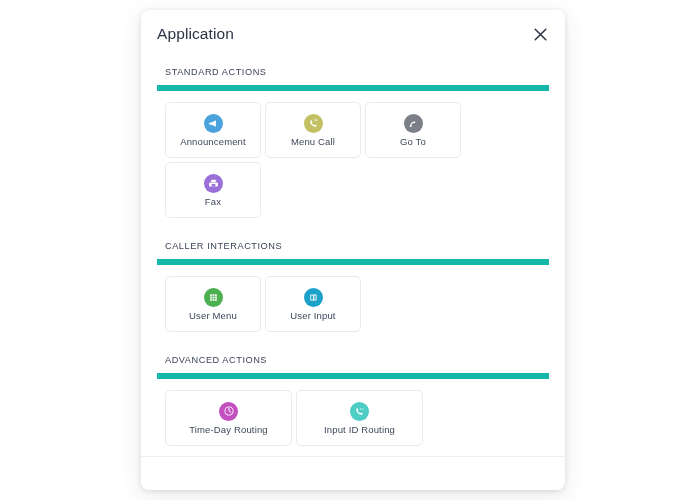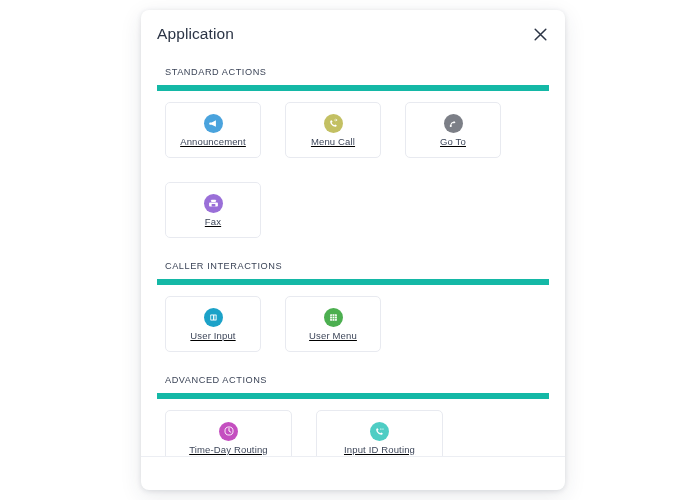--- a/index.html
+++ b/index.html
@@ -77,23 +77,22 @@
     font-size: 9.2px;
     letter-spacing: .55px;
     color: #3b4457;
     padding: 9px 0 8px 8px;
     border-bottom: 6px solid #14b8a6;
     text-transform: uppercase;
   }
   .section-cards {
     display: flex;
     flex-wrap: wrap;
-    gap: 24px;
+    gap: 4px;
     padding: 11px 0 0 8px;
-    text-decoration: underline;
   }
 
   .action-card {
     width: 96px;
     height: 56px;
     border: 1px solid #e8eaf0;
     border-radius: 5px;
     background: #ffffff;
     display: flex;
     flex-direction: column;
@@ -197,46 +196,46 @@
       </div>
     </div>
 
     <div class="sec-gap"></div>
 
     <div class="section">
       <div class="section-title">CALLER INTERACTIONS</div>
       <div class="section-cards">
 
         <div class="action-card">
-          <span class="card-icon" style="background:#1ca2c8">
-            <svg width="11" height="11" viewBox="0 0 16 16" aria-hidden="true">
-              <rect x="3.4" y="3.8" width="9.2" height="8.4" rx="0.8" fill="#ffffff"></rect>
-              <rect x="4.6" y="5.0" width="2.6" height="6.0" fill="#1ca2c8"></rect>
-              <line x1="9.3" y1="5.0" x2="9.3" y2="11.0" stroke="#1ca2c8" stroke-width="1.1"></line>
-              <line x1="11.1" y1="5.0" x2="11.1" y2="11.0" stroke="#1ca2c8" stroke-width="1.1"></line>
-            </svg>
-          </span>
-          <span class="card-label">User Input</span>
-        </div>
-
-        <div class="action-card">
           <span class="card-icon" style="background:#4caf50">
             <svg width="11" height="11" viewBox="0 0 16 16" aria-hidden="true">
               <rect x="3.1" y="3.1" width="9.8" height="9.8" rx="1" fill="#ffffff"></rect>
               <g stroke="#4caf50" stroke-width="0.9">
                 <line x1="6.4" y1="3.1" x2="6.4" y2="12.9"></line>
                 <line x1="9.6" y1="3.1" x2="9.6" y2="12.9"></line>
                 <line x1="3.1" y1="6.4" x2="12.9" y2="6.4"></line>
                 <line x1="3.1" y1="9.6" x2="12.9" y2="9.6"></line>
               </g>
             </svg>
           </span>
           <span class="card-label">User Menu</span>
         </div>
 
+        <div class="action-card">
+          <span class="card-icon" style="background:#1ca2c8">
+            <svg width="11" height="11" viewBox="0 0 16 16" aria-hidden="true">
+              <rect x="3.4" y="3.8" width="9.2" height="8.4" rx="0.8" fill="#ffffff"></rect>
+              <rect x="4.6" y="5.0" width="2.6" height="6.0" fill="#1ca2c8"></rect>
+              <line x1="9.3" y1="5.0" x2="9.3" y2="11.0" stroke="#1ca2c8" stroke-width="1.1"></line>
+              <line x1="11.1" y1="5.0" x2="11.1" y2="11.0" stroke="#1ca2c8" stroke-width="1.1"></line>
+            </svg>
+          </span>
+          <span class="card-label">User Input</span>
+        </div>
+
       </div>
     </div>
 
     <div class="sec-gap"></div>
 
     <div class="section">
       <div class="section-title">ADVANCED ACTIONS</div>
       <div class="section-cards">
 
         <div class="action-card wide">

